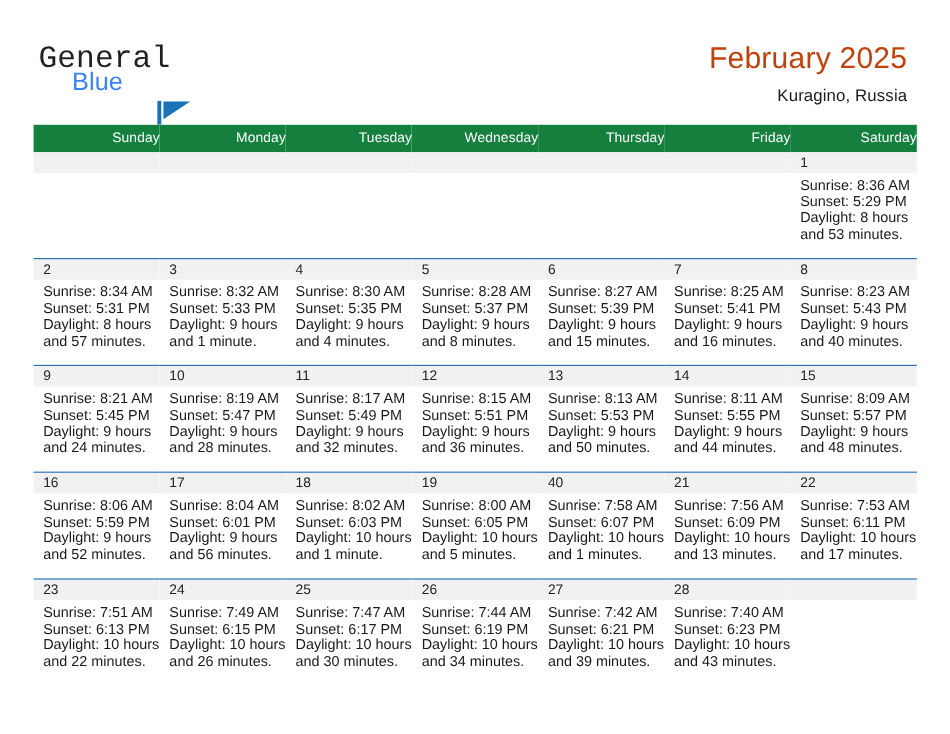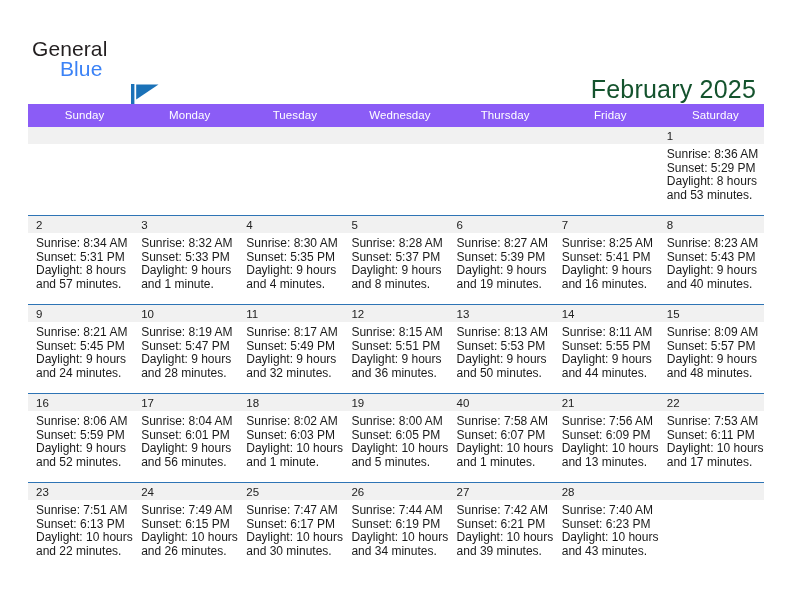--- a/index.html
+++ b/index.html
@@ -36,25 +36,25 @@
     position: absolute;
     left: 30px;
     top: 38px;
     width: 180px;
     height: 50px;
   }
   .brand-general {
     position: absolute;
     left: 2px;
     top: 0px;
-    font-size: 21px;
+    font-size: 26px;
     line-height: 22px;
     letter-spacing: .1px;
     color: #231f20;
-    font-family: Liberation Sans, sans-serif;
+    font-family: Liberation Mono, monospace;
   }
   .brand-blue {
     position: absolute;
     left: 30px;
     top: 20px;
     font-size: 21px;
     line-height: 22px;
     letter-spacing: .1px;
     color: #3b82f6;
     font-family: "Liberation Sans", sans-serif;
@@ -70,24 +70,23 @@
 
   .title-block {
     position: absolute;
     right: 36px;
     top: 34px;
     text-align: right;
   }
   .cal-title {
     font-size: 25px;
     line-height: 30px;
-    color: #14532d;
+    color: #c2410c;
     font-weight: normal;
     letter-spacing: .2px;
-    margin-top: 40px;
   }
   .cal-subtitle {
     margin-top: 6px;
     font-size: 14px;
     line-height: 18px;
     color: #1a1a1a;
     letter-spacing: .1px;
   }
 
   
@@ -96,25 +95,25 @@
     left: 28px;
     top: 104px;
     width: 736px;
   }
   table.cal-table {
     width: 736px;
     border-collapse: collapse;
     table-layout: fixed;
   }
   table.cal-table th {
-    background: #8b5cf6;
+    background: #15803d;
     color: #ffffff;
     font-size: 11.5px;
     font-weight: normal;
-    text-align: center;
+    text-align: right;
     padding: 5px 0 6px 8px;
     letter-spacing: .1px;
     height: 11px;
     border: none;
   }
   table.cal-table td {
     vertical-align: top;
     padding: 0;
     border: none;
     border-top: 1.5px solid #2e74b5;
@@ -159,20 +158,21 @@
       <span class="brand-mark">
         <svg width="28" height="20" viewBox="0 0 28 20" xmlns="http://www.w3.org/2000/svg">
           <rect x="0" y="0" width="3.4" height="20" fill="#1b72b8"></rect>
           <polygon points="5.2,0.6 27.5,0.6 5.2,15.4" fill="#1b72b8"></polygon>
         </svg>
       </span>
     </div>
 
     <div class="title-block">
       <div class="cal-title">February 2025</div>
+      <div class="cal-subtitle">Kuragino, Russia</div>
     </div>
 
   </div>
 
   <div class="calendar">
     <table class="cal-table">
       <thead>
         <tr id="weekday-header-row">
             <th>Sunday</th>
             <th>Monday</th>
@@ -272,21 +272,21 @@
                 </div>
               </div>
             </td>
             <td>
               <div class="cell-inner">
                 <div class="daynum-band">6</div>
                 <div class="cell-body">
                   <div>Sunrise: 8:27 AM</div>
                   <div>Sunset: 5:39 PM</div>
                   <div>Daylight: 9 hours</div>
-                  <div>and 19 minutes.</div>
+                  <div>and 15 minutes.</div>
                 </div>
               </div>
             </td>
             <td>
               <div class="cell-inner">
                 <div class="daynum-band">7</div>
                 <div class="cell-body">
                   <div>Sunrise: 8:25 AM</div>
                   <div>Sunset: 5:41 PM</div>
                   <div>Daylight: 9 hours</div>

